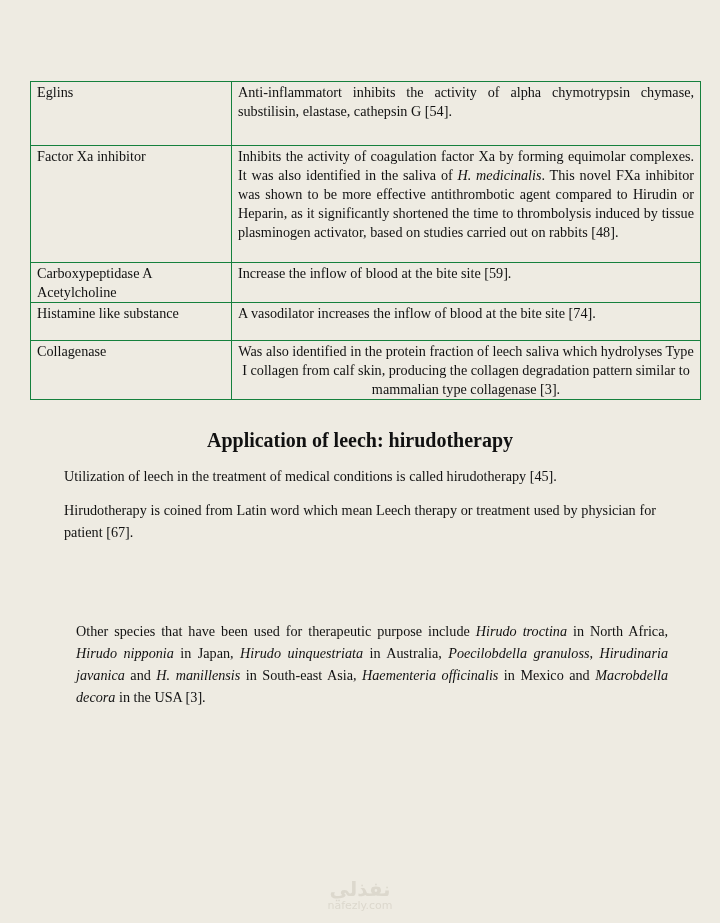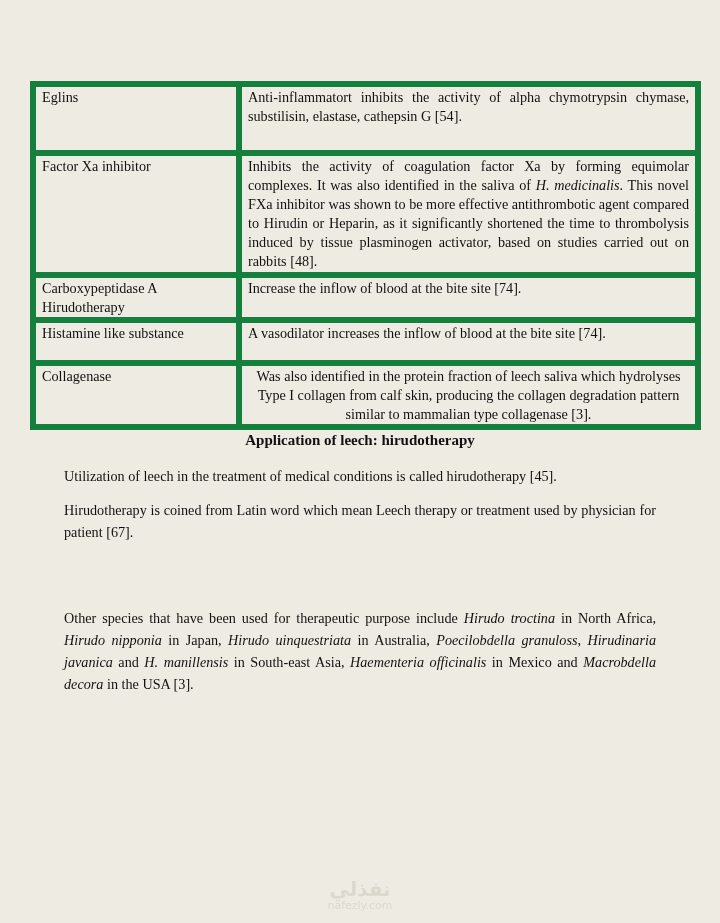--- a/index.html
+++ b/index.html
@@ -23,53 +23,53 @@
     table.enzymes {
       position: absolute;
       left: 30px;
       top: 81px;
       width: 671px;
       border-collapse: collapse;
       font-size: 14.2px;
       line-height: 19px;
     }
     table.enzymes td {
-      border: 6px solid #15803d;
+      border: 1px solid #15803d;
       vertical-align: top;
       padding: 1px 6px 0 6px;
     }
     table.enzymes td.name { width: 188px; }
     table.enzymes td.desc { text-align: justify; }
     .r1 td { height: 62px; }
     .r2 td { height: 115px; margin-left: 39px; }
     .r3 td { height: 37px; }
     .r4 td { height: 36px; }
     .r5 td { height: 56px; margin-left: 16px; }
     .heading {
       position: absolute;
       left: 0;
       width: 720px;
       top: 429px;
       text-align: center;
       font-weight: bold;
-      font-size: 15px;
+      font-size: 20px;
       line-height: 22px;
     }
     .para {
       position: absolute;
       left: 64px;
       width: 592px;
       font-size: 14.2px;
       line-height: 22px;
       text-align: justify;
     }
     .p1 { top: 465px; }
     .p2 { top: 499px; }
     .p3 { top: 555px; }
-    .p4 { top: 607px; }
+    .p4 { top: 620px; margin-left: 12px; }
     i { font-style: italic; }
     .watermark {
       position: absolute;
       left: 300px;
       top: 878px;
       width: 120px;
       text-align: center;
       color: #dcd8cd;
     }
     .watermark .ar {
@@ -93,22 +93,22 @@
     <tbody>
         <tr class="r1">
       <td class="name">Eglins</td>
       <td class="desc">Anti-inflammatort inhibits the activity of alpha chymotrypsin chymase, substilisin, elastase, cathepsin G [54].</td>
     </tr>
     <tr class="r2">
       <td class="name">Factor Xa inhibitor</td>
       <td class="desc"><span>Inhibits the activity of coagulation factor Xa by forming equimolar complexes. It was also identified in the saliva of </span><i>H. medicinalis</i><span>. This novel FXa inhibitor was shown to be more effective antithrombotic agent compared to Hirudin or Heparin, as it significantly shortened the time to thrombolysis induced by tissue plasminogen activator, based on studies carried out on rabbits [48].</span></td>
     </tr>
     <tr class="r3">
-      <td class="name">Carboxypeptidase A Hirudotherapy</td>
-      <td class="desc">Increase the inflow of blood at the bite site [74].</td>
+      <td class="name">Carboxypeptidase A Acetylcholine</td>
+      <td class="desc">Increase the inflow of blood at the bite site [59].</td>
     </tr>
     <tr class="r4">
       <td class="name">Histamine like substance</td>
       <td class="desc">A vasodilator increases the inflow of blood at the bite site [74].</td>
     </tr>
     <tr class="r5">
       <td class="name">Collagenase</td>
       <td class="desc" style="text-align:center;">Was also identified in the protein fraction of leech saliva which hydrolyses Type I collagen from calf skin, producing the collagen degradation pattern similar to mammalian type collagenase [3].</td>
     </tr>
   </tbody>

